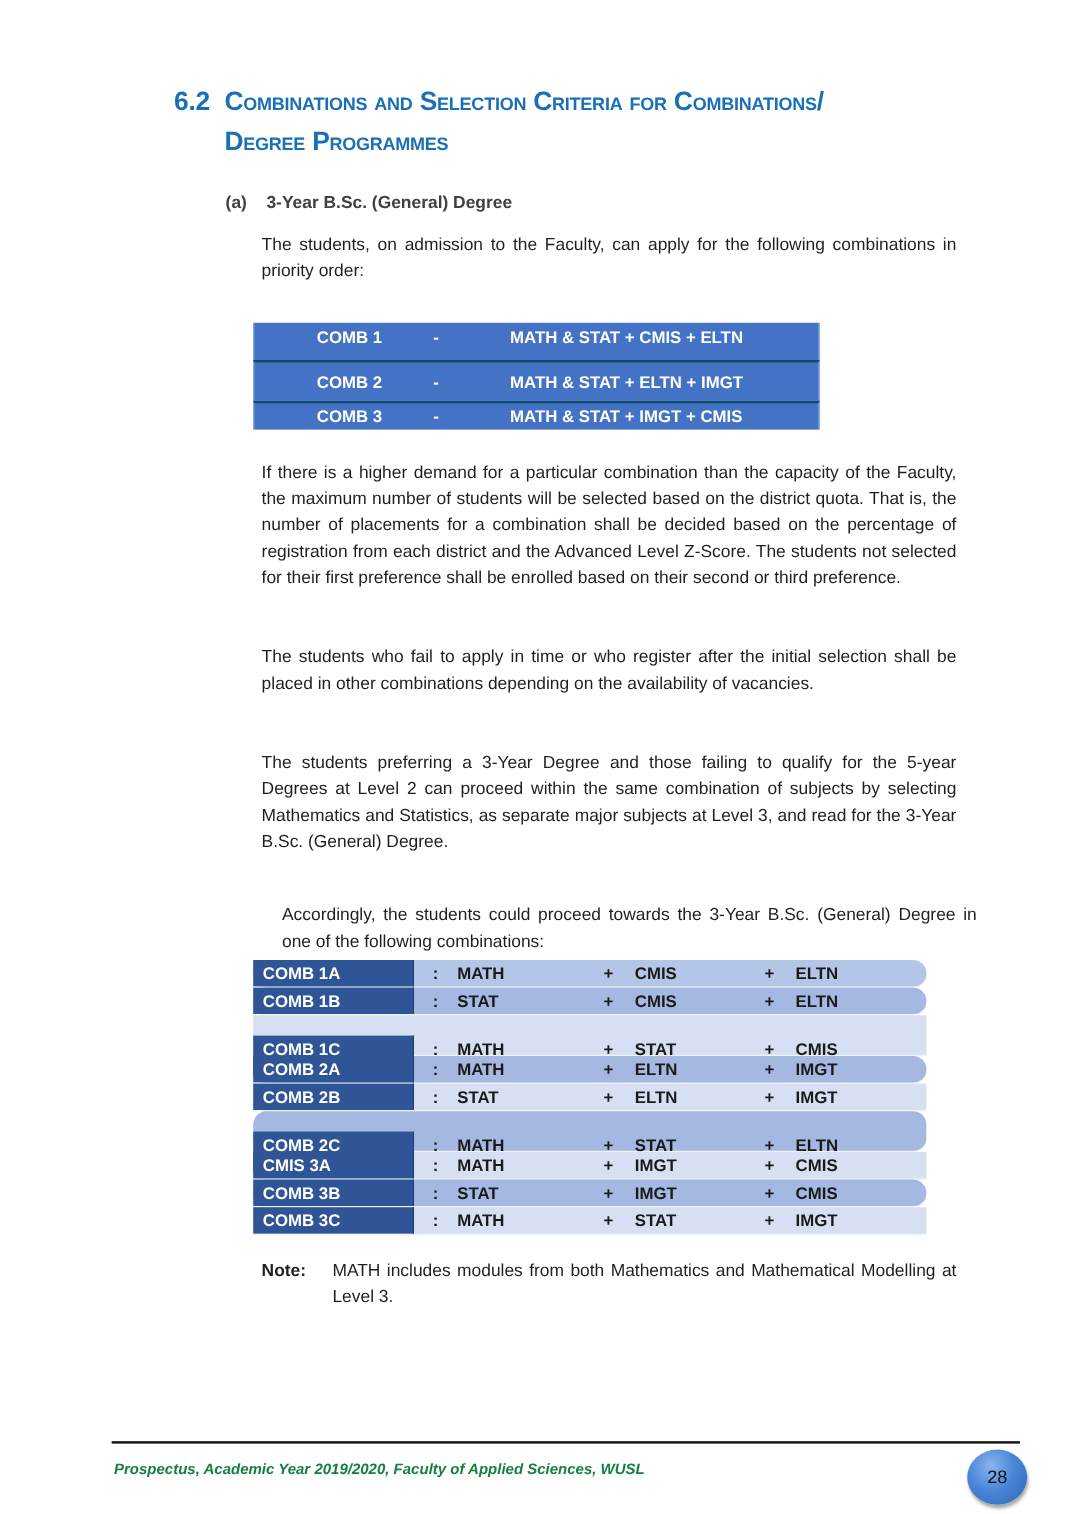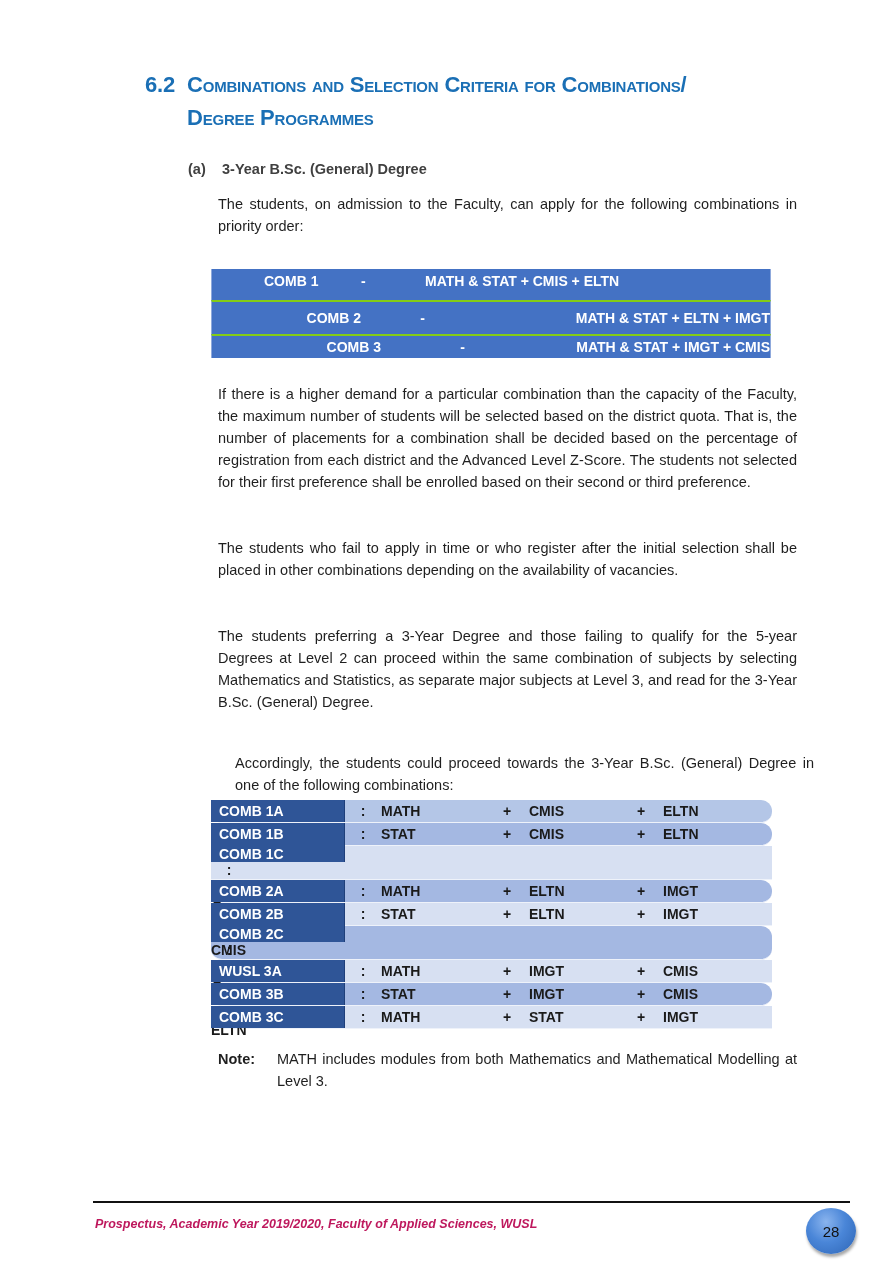--- a/index.html
+++ b/index.html
@@ -18,46 +18,46 @@
       position: absolute; left: 188px; top: 161px;
       color: #404040; font-weight: bold; font-size: 14.5px;
     }
     .sub-heading .label { display: inline-block; width: 30px; }
     .para {
       position: absolute; left: 218px; width: 579px;
       font-size: 14.5px; line-height: 22px; text-align: justify; color: #1f1f1f;
     }
     
     .top-table {
-      position: absolute; left: 211px; top: 269px; width: 560px;
+      position: absolute; left: 211px; top: 269px; width: 472px;
       border-collapse: collapse;
     }
     .top-table .row {
       display: flex; background: #4472c4; color: #fff; font-weight: bold;
       font-size: 14px; border-left: 1px solid #8fa9dc; border-right: 1px solid #8fa9dc;
       align-items: center;
     }
-    .top-table .row + .row { border-top: 2px solid #84cc16; text-align: right; }
+    .top-table .row + .row { border-top: 2px solid #0c4a6e; }
     .top-table .r1 { height: 31px; align-items: flex-start; padding-top: 4px; box-sizing: border-box; }
     .top-table .r2 { height: 32px; }
-    .top-table .r3 { height: 22px; gap: 20px; }
+    .top-table .r3 { height: 22px; }
     .top-table .c-code { width: 52px; }
     .top-table .c-code2 { width: 97px; }
     .top-table .c-dash { width: 64px; }
     .top-table .c-subj { flex: 1; }
 
     
     .comb-table {
       position: absolute; left: 211px; top: 800px; width: 561px;
     }
     .comb-row {
       display: flex; font-weight: bold; font-size: 14px; height: 22px; align-items: center;
       border-bottom: 1px solid #eef2fa;
     }
-    .comb-row.tall { height: 34px; align-items: flex-start; padding-top: 0; box-sizing: border-box; flex-direction: column; }
+    .comb-row.tall { height: 34px; align-items: flex-start; padding-top: 20px; box-sizing: border-box; }
     .comb-row .code {
       width: 134px; height: 100%; background: #2f5597; color: #fff;
       padding-left: 8px; box-sizing: border-box; display: flex; align-items: center;
       border-right: 1px solid #1f3f7a;
     }
     .comb-row.tall .code { align-items: flex-start; margin-top: -3px; padding-top: 3px; height: 34px; }
     .comb-row .colon { width: 36px; text-align: center; }
     .comb-row .s1 { width: 120px; }
     .comb-row .plus { width: 28px; text-align: left; padding-left: 2px; box-sizing: border-box;}
     .comb-row .s2 { width: 106px; }
@@ -71,21 +71,21 @@
       display: flex;
     }
     .note .note-label { width: 59px; font-weight: bold; flex-shrink: 0; }
     .note .note-text { text-align: justify; flex: 1; }
 
     .footer-rule {
       position: absolute; left: 93px; top: 1201px; width: 757px; height: 2px; background: #111;
     }
     .footer-text {
       position: absolute; left: 95px; top: 1217px;
-      color: #be185d; font-style: italic; font-weight: bold; font-size: 12.5px;
+      color: #15803d; font-style: italic; font-weight: bold; font-size: 12.5px;
     }
     .page-badge {
       position: absolute; left: 806px; top: 1208px; width: 50px; height: 46px;
       border-radius: 50%;
       background: radial-gradient(ellipse at 40% 30%, #8ab4ee 0%, #4a86d8 45%, #2d64b4 100%);
       box-shadow: 1px 3px 3px rgba(0,0,0,0.35);
       display: flex; align-items: center; justify-content: center;
       font-size: 15px; color: #111;
     }
   </style>
@@ -179,21 +179,21 @@
   <div class="comb-row tall bg-mid">
     <span class="code">COMB 2C</span>
     <span class="colon">:</span>
     <span class="s1">MATH</span>
     <span class="plus">+</span>
     <span class="s2">STAT</span>
     <span class="plus">+</span>
     <span class="s3">ELTN</span>
   </div>
   <div class="comb-row bg-light">
-    <span class="code">WUSL 3A</span>
+    <span class="code">CMIS 3A</span>
     <span class="colon">:</span>
     <span class="s1">MATH</span>
     <span class="plus">+</span>
     <span class="s2">IMGT</span>
     <span class="plus">+</span>
     <span class="s3">CMIS</span>
   </div>
   <div class="comb-row bg-mid">
     <span class="code">COMB 3B</span>
     <span class="colon">:</span>

